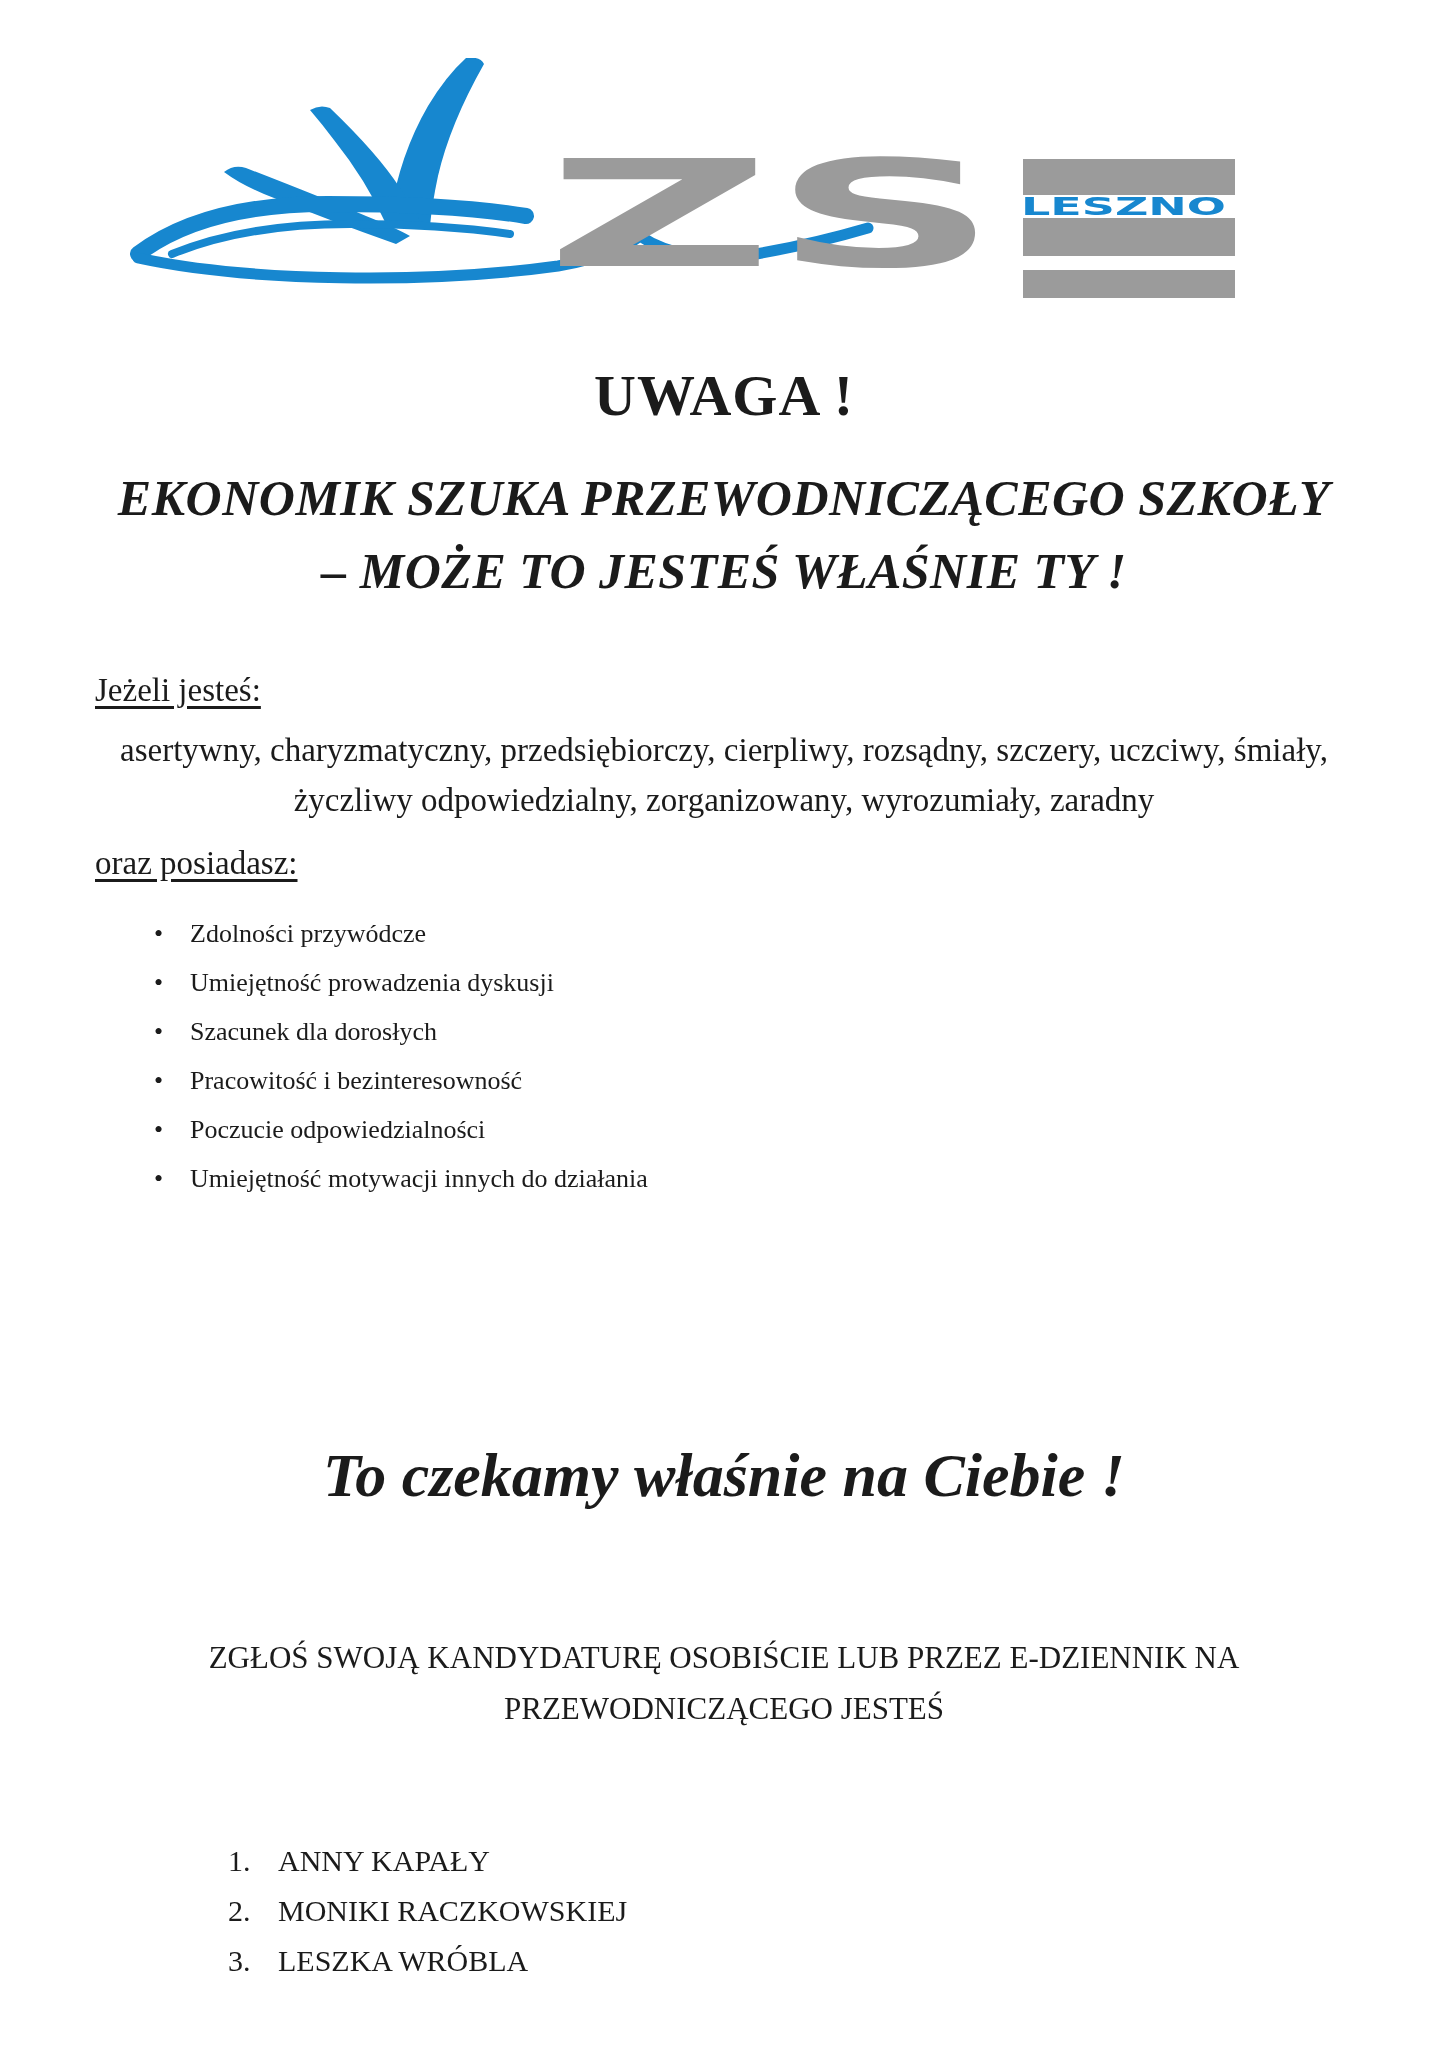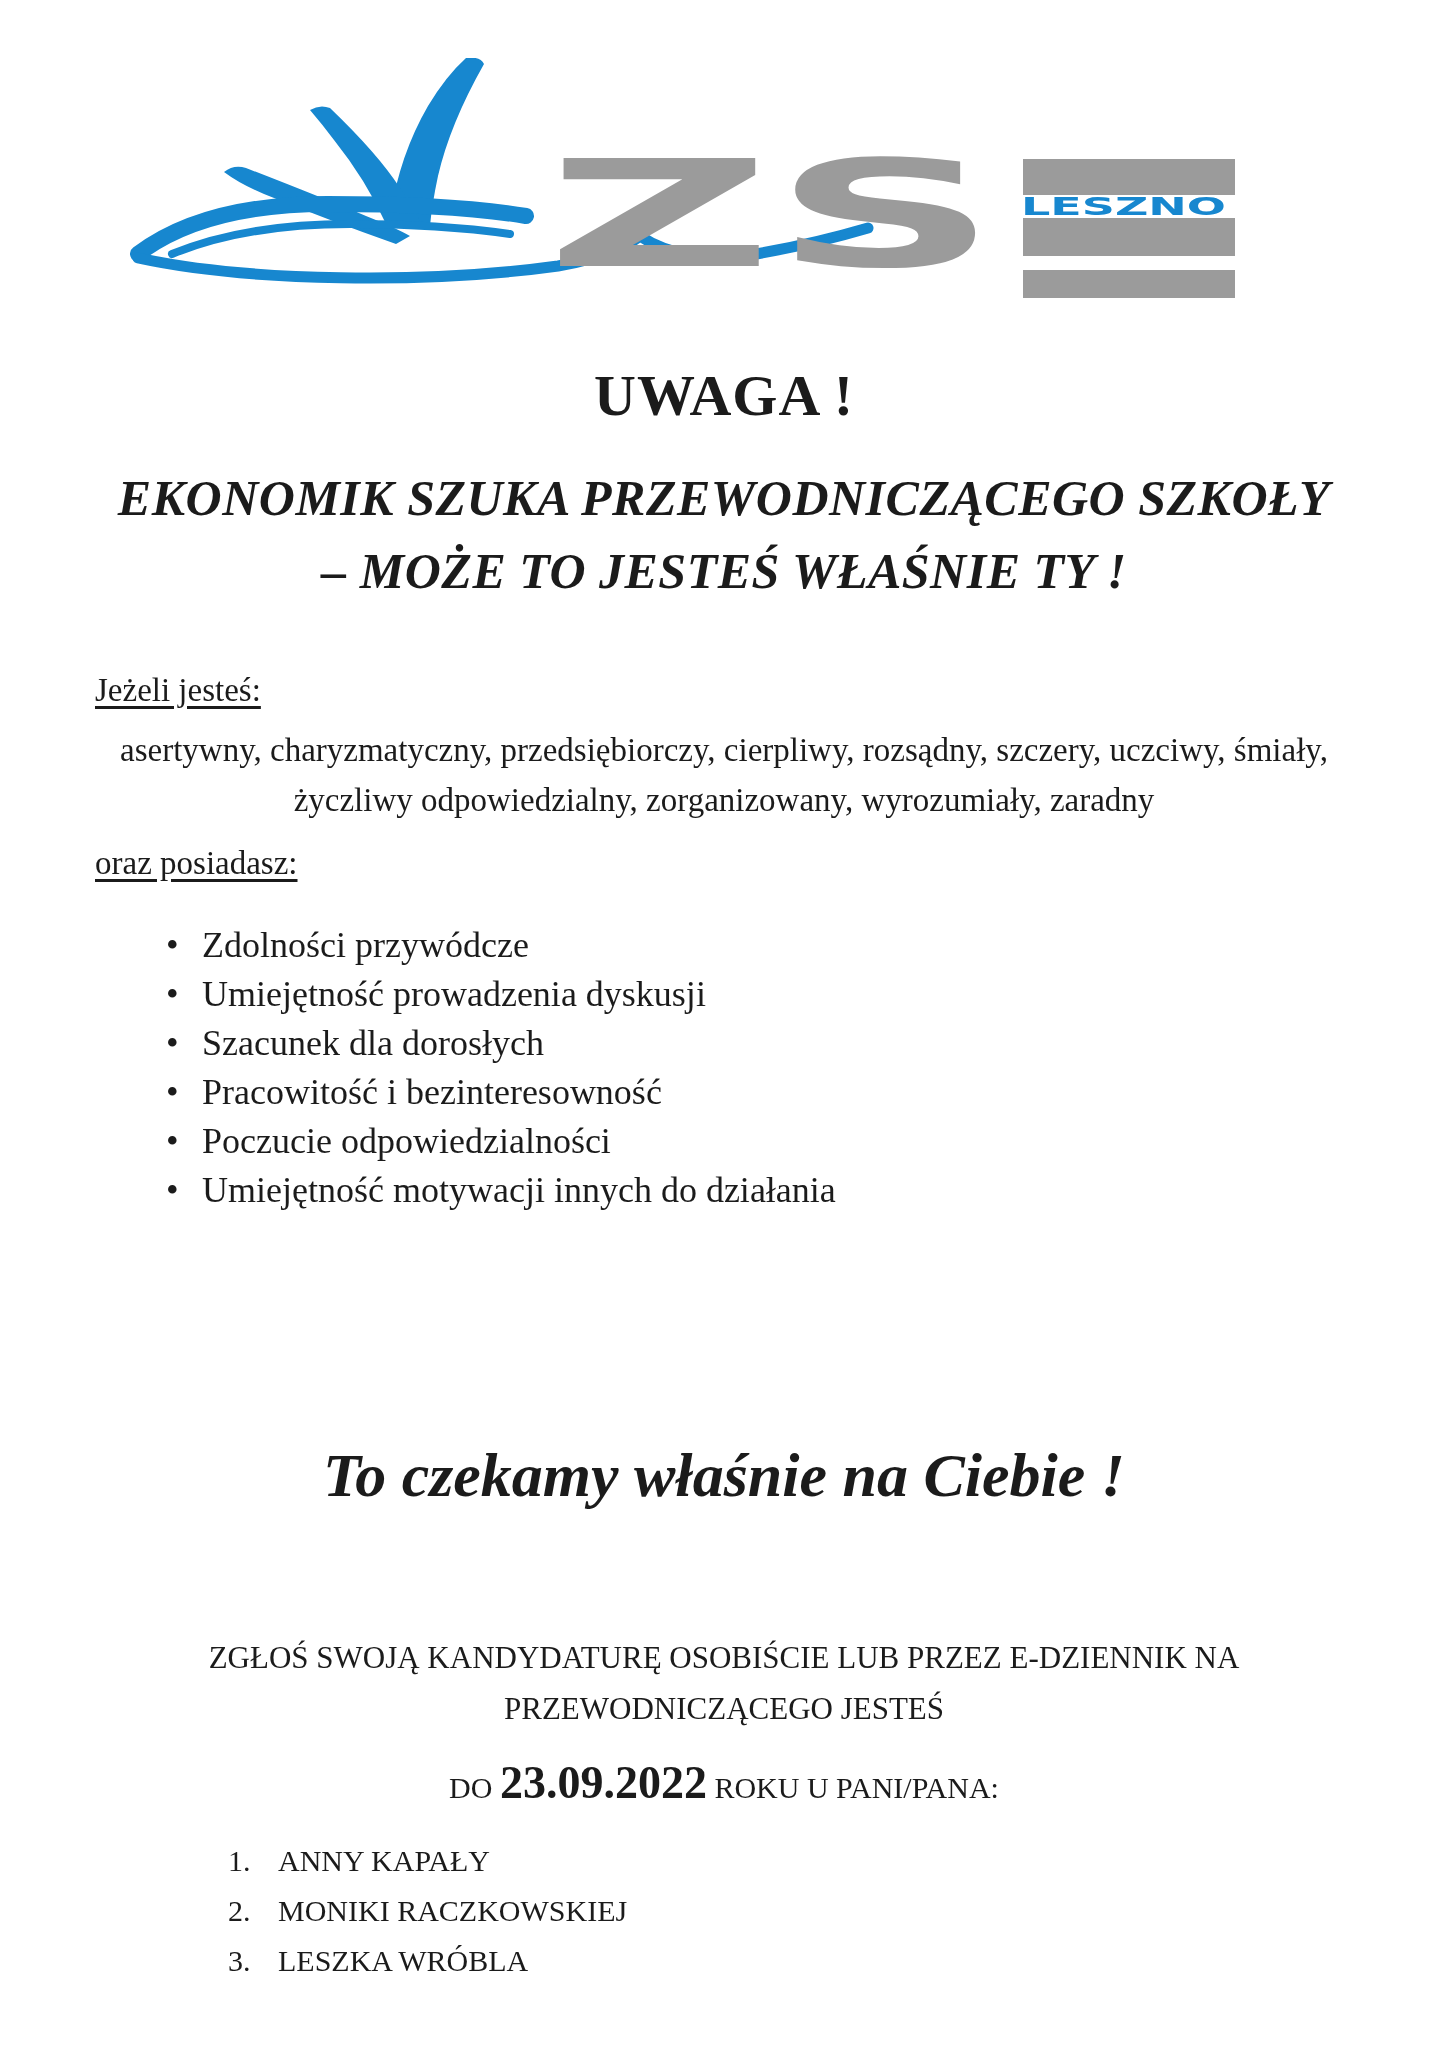--- a/index.html
+++ b/index.html
@@ -38,22 +38,22 @@
 
   
   .s1-body{
     position:absolute;top:726px;left:74px;width:1300px;
     text-align:center;font-size:33px;line-height:1.5;font-family:Liberation Serif, serif;
   }
 
   
   .bullets{
     position:absolute;left:148px;top:905px;width:1160px;
-    list-style:none;margin:16px;padding:0;
-    font-size:36px;line-height:49px;
+    list-style:none;margin:4px;padding:0;
+    font-size:26px;line-height:49px;
   }
   .bullets li{position:relative;padding-left:38px;max-width:940px;}
   .bullets li::before{
     content:"•";
     position:absolute;left:2px;top:0;
   }
 
   
   .closing{
     position:absolute;top:1440px;left:0;width:100%;
@@ -131,23 +131,20 @@
     <li>Umiejętność motywacji innych do działania</li>
   </ul>
 
   <div class="closing">To czekamy właśnie na Ciebie !</div>
 
   <div class="apply">
     <div>ZGŁOŚ SWOJĄ KANDYDATURĘ OSOBIŚCIE LUB PRZEZ E-DZIENNIK NA</div>
     <div>PRZEWODNICZĄCEGO JESTEŚ</div>
   </div>
 
-  <div class="deadline">
-    <span>DO </span><span class="date">23.09.2022</span><span> ROKU U PANI/PANA:</span>
-  </div>
 
   <ol class="contacts">
     <li><span class="num">1.</span><span>ANNY KAPAŁY</span></li>
     <li><span class="num">2.</span><span>MONIKI RACZKOWSKIEJ</span></li>
     <li><span class="num">3.</span><span>LESZKA WRÓBLA</span></li>
   </ol>
 
 </div>
 
 </body></html>

